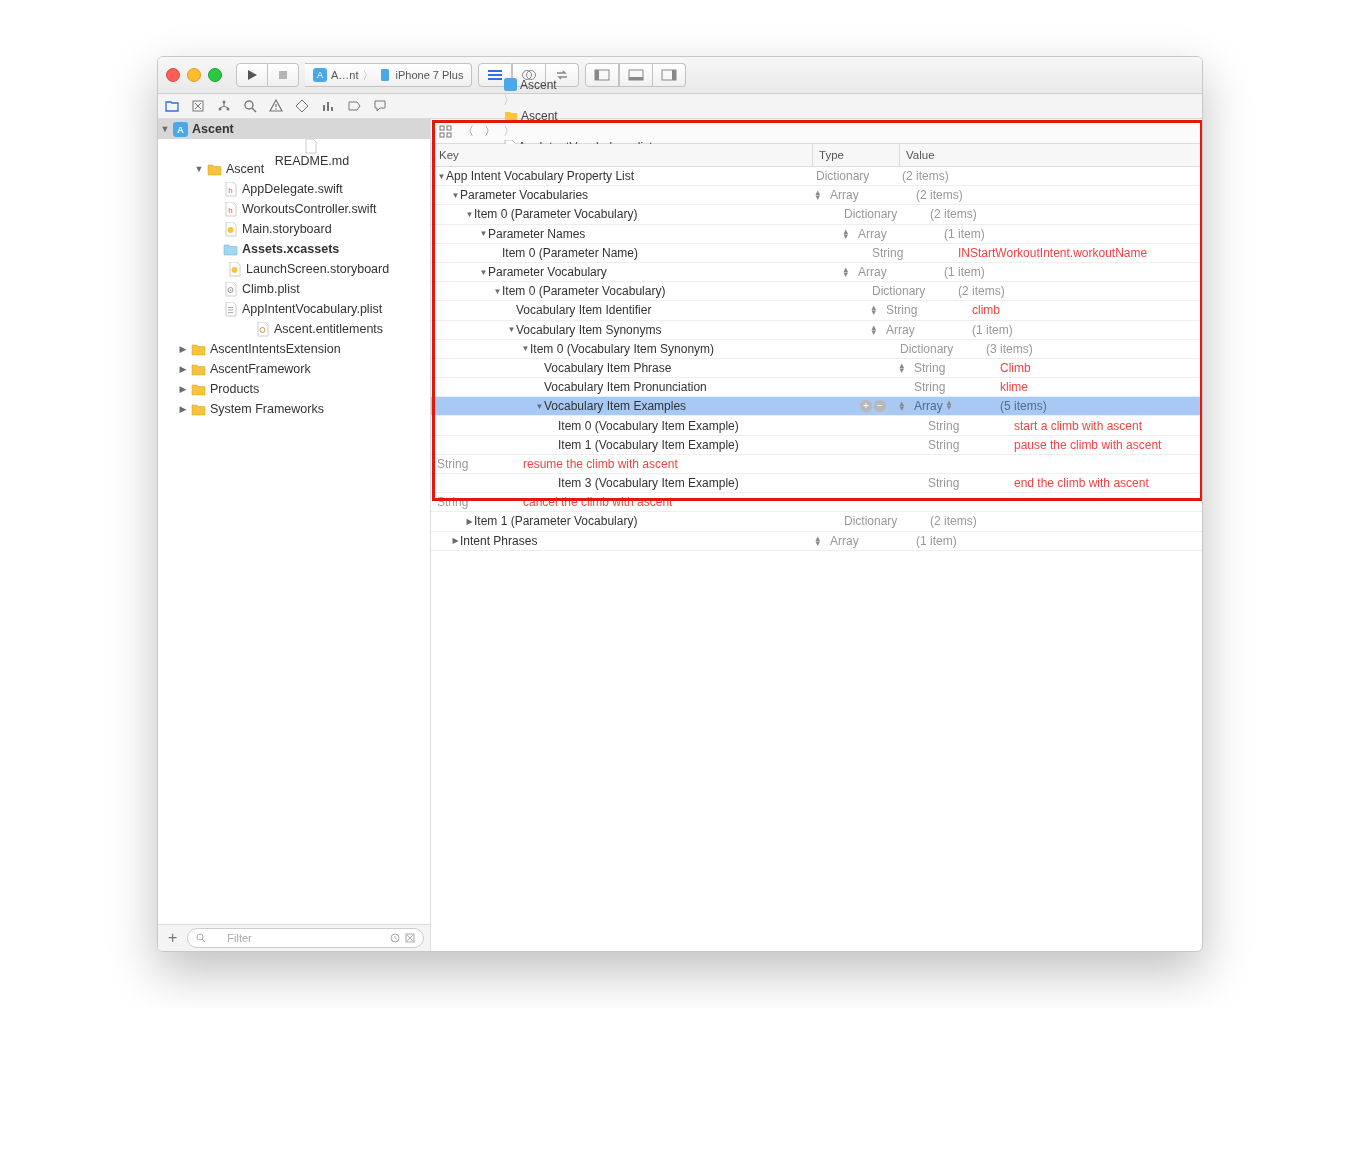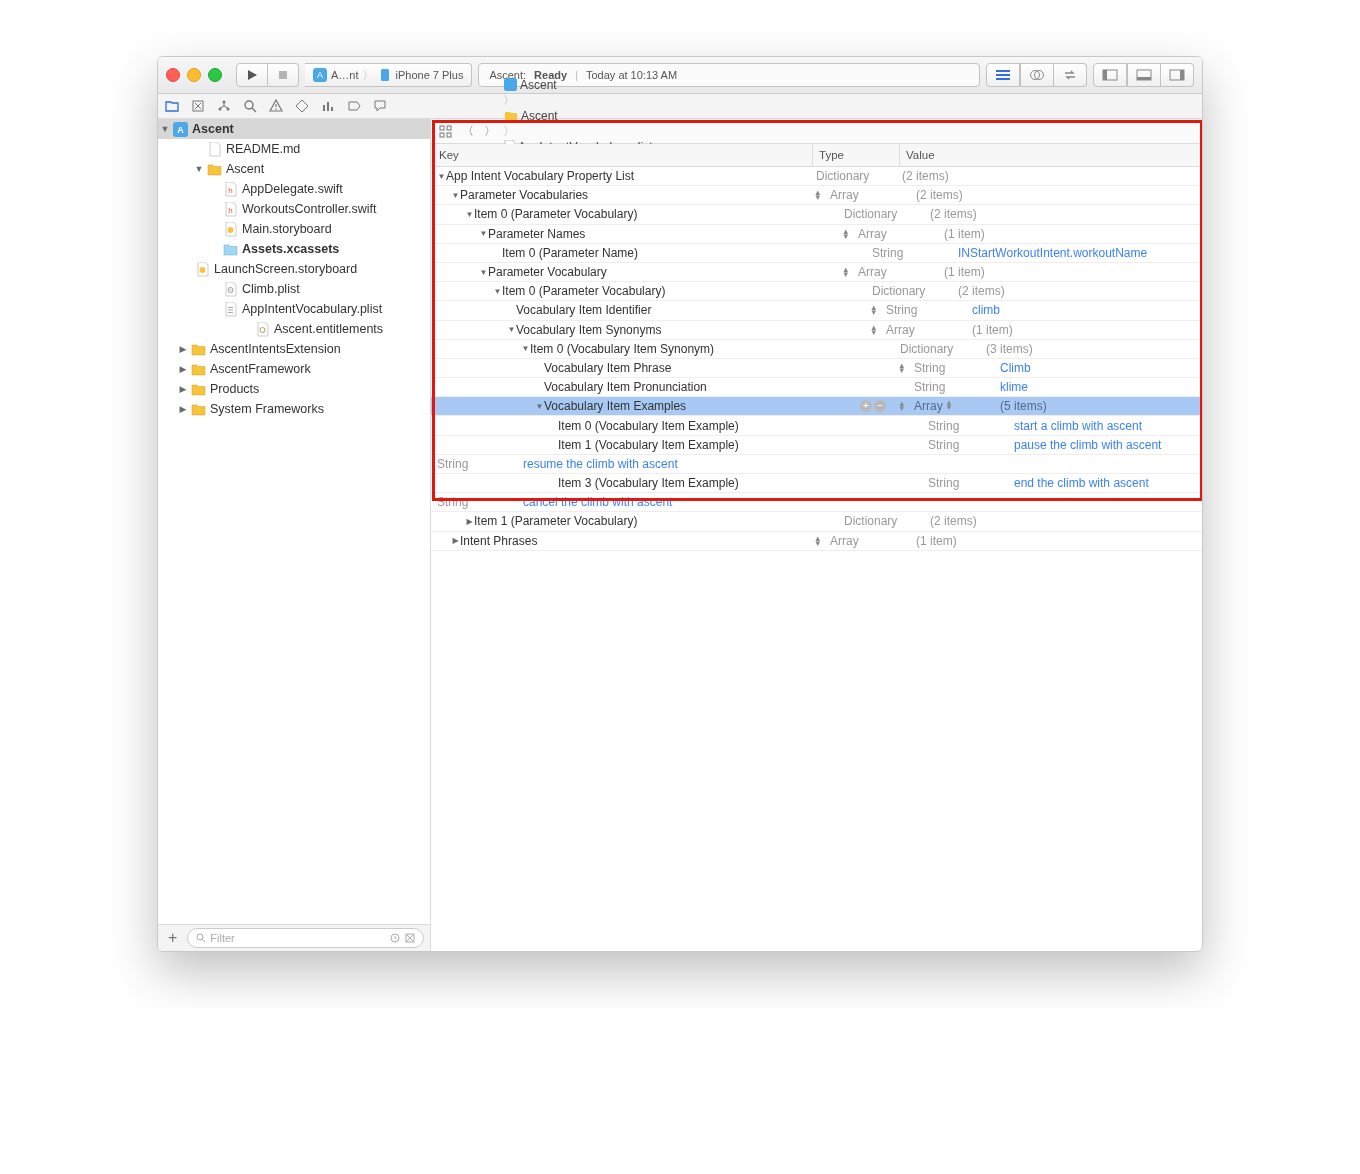--- a/index.html
+++ b/index.html
@@ -38,21 +38,21 @@
 .crumb-sep{color:#aaa;padding:0 1px;}
 .plist-head{height:22px;border-bottom:1px solid #dcdcdc;background:#f7f7f7;display:flex;font-size:11.5px;color:#555;}
 .col-key{width:373px;border-right:1px solid #dcdcdc;padding-left:8px;display:flex;align-items:center;}
 .col-type{width:80px;border-right:1px solid #dcdcdc;padding-left:6px;display:flex;align-items:center;}
 .col-val{flex:1;padding-left:6px;display:flex;align-items:center;}
 .plist-body{flex:1;overflow:auto;}
 .prow{height:18.2px;display:flex;align-items:center;border-bottom:1px solid #eee;font-size:12px;background:#fff;}
 .prow.sel{background:#a7c9f4;}
 .pkey{width:373px;display:flex;align-items:center;position:relative;}
 .ptype{width:80px;color:#999;padding-left:6px;}
-.pval{flex:1;padding-left:6px;color:#3b82f6;}
+.pval{flex:1;padding-left:6px;color:#ef4444;}
 .pval.dim{color:#999;}
 .disc{width:9px;font-size:8px;color:#6a6a6a;text-align:center;}
 .stepper{position:absolute;right:4px;color:#888;font-size:9px;line-height:5px;}
 .stepper::before{content:"▴";display:block;}
 .stepper::after{content:"▾";display:block;}
 .sel .pval.dim{color:#576a88;}
 .sel .ptype{color:#576a88;}
 .addrem{position:absolute;right:22px;display:flex;gap:2px;}
 .circ{width:12px;height:12px;border-radius:50%;background:#b8b8b8;color:#fff;font-size:10px;line-height:12px;text-align:center;}
 </style>
@@ -85,26 +85,20 @@
             <rect width="14" height="14" rx="3" fill="#4aa7e8"></rect>
             <text x="7" y="10" text-anchor="middle" font-size="9" fill="#fff">A</text>
           </svg>
         <span>A…nt</span>
         <span style="color:#aaa;">〉</span>
         <svg width="14" height="14" viewBox="0 0 14 14">
             <rect x="3" y="1" width="8" height="12" rx="1.5" fill="#4aa7e8"></rect>
           </svg>
         <span>iPhone 7 Plus</span>
       </div>
-    </div>
-    <div class="status-field">
-      <span>Ascent:</span>
-      <b>Ready</b>
-      <span class="status-sep">|</span>
-      <span>Today at 10:13 AM</span>
     </div>
     <div class="tb-seg">
       <div class="tb-btn" style="color:#2f6fe0;">
         <svg width="16" height="12" viewBox="0 0 16 12">
             <path d="M1 2h14M1 6h14M1 10h14" stroke="#2f6fe0" stroke-width="2"></path>
           </svg>
       </div>
       <div class="tb-btn">
         <svg width="16" height="12" viewBox="0 0 16 12">
             <circle cx="6" cy="6" r="4.5" fill="none" stroke="#888"></circle>
@@ -204,21 +198,21 @@
           <span class="tri">▼</span>
           <span class="ficon">
               <svg width="15" height="15" viewBox="0 0 15 15">
                 <rect width="15" height="15" rx="3" fill="#4aa7e8"></rect>
                 <text x="7.5" y="11" text-anchor="middle" font-size="9" fill="#fff">A</text>
               </svg>
             </span>
           <span>Ascent</span>
         </div>
         <div id="tree-items">
-            <div class="row" style="padding-left: 36px;">
+            <div class="row" style="padding-left: 36px; flex-direction: column;">
               <span class="tri"></span>
               <span class="ficon">
                 <svg width="13" height="15" viewBox="0 0 13 15">
                   <path d="M2 0h7l3 3v11H2z" fill="#fff" stroke="#ccc"></path>
                 </svg>
               </span>
               <span>README.md</span>
             </div>
             <div class="row" style="padding-left: 36px;">
               <span class="tri">▼</span>
@@ -261,21 +255,21 @@
             </div>
             <div class="row" style="padding-left: 52px; font-weight: bold;">
               <span class="tri"></span>
               <span class="ficon">
                 <svg width="15" height="13" viewBox="0 0 15 13">
                   <path d="M1 2h5l1 1.5h7V12H1z" fill="#9fd7f5" stroke="#6aa8c8" stroke-width="0.5"></path>
                 </svg>
               </span>
               <span>Assets.xcassets</span>
             </div>
-            <div class="row" style="padding-left: 24px;">
+            <div class="row" style="padding-left: 56px;">
               <span class="tri"></span>
               <span class="ficon">
                 <svg width="13" height="15" viewBox="0 0 13 15">
                   <path d="M2 0h7l3 3v11H2z" fill="#fff" stroke="#ccc"></path>
                   <circle cx="6.5" cy="8" r="3" fill="#f9c33c"></circle>
                 </svg>
               </span>
               <span>LaunchScreen.storyboard</span>
             </div>
             <div class="row" style="padding-left: 52px;">
@@ -345,21 +339,21 @@
                   <path d="M1 2h5l1 1.5h7V12H1z" fill="#f9c33c" stroke="#caa030" stroke-width="0.5"></path>
                 </svg>
               </span>
               <span>System Frameworks</span>
             </div>
           </div>
       </div>
       <div class="addbar">
         <span style="font-size:16px;color:#777;padding:0 4px;">+</span>
         <div class="filter-input">
-          <span style="display:flex;align-items:center;gap:4px;">
+          <span style="display:flex;align-items:center;gap:21px;">
               <svg width="10" height="10" viewBox="0 0 10 10">
                 <circle cx="4" cy="4" r="3" fill="none" stroke="#aaa"></circle>
                 <path d="M6 6l3 3" stroke="#aaa"></path>
               </svg>
               <span>Filter</span>
             </span>
           <span style="display:flex;gap:5px;">
             <svg width="10" height="10" viewBox="0 0 10 10">
                 <circle cx="5" cy="5" r="4" fill="none" stroke="#aaa"></circle>
                 <path d="M5 3v2l1.5 1" stroke="#aaa" fill="none"></path>

